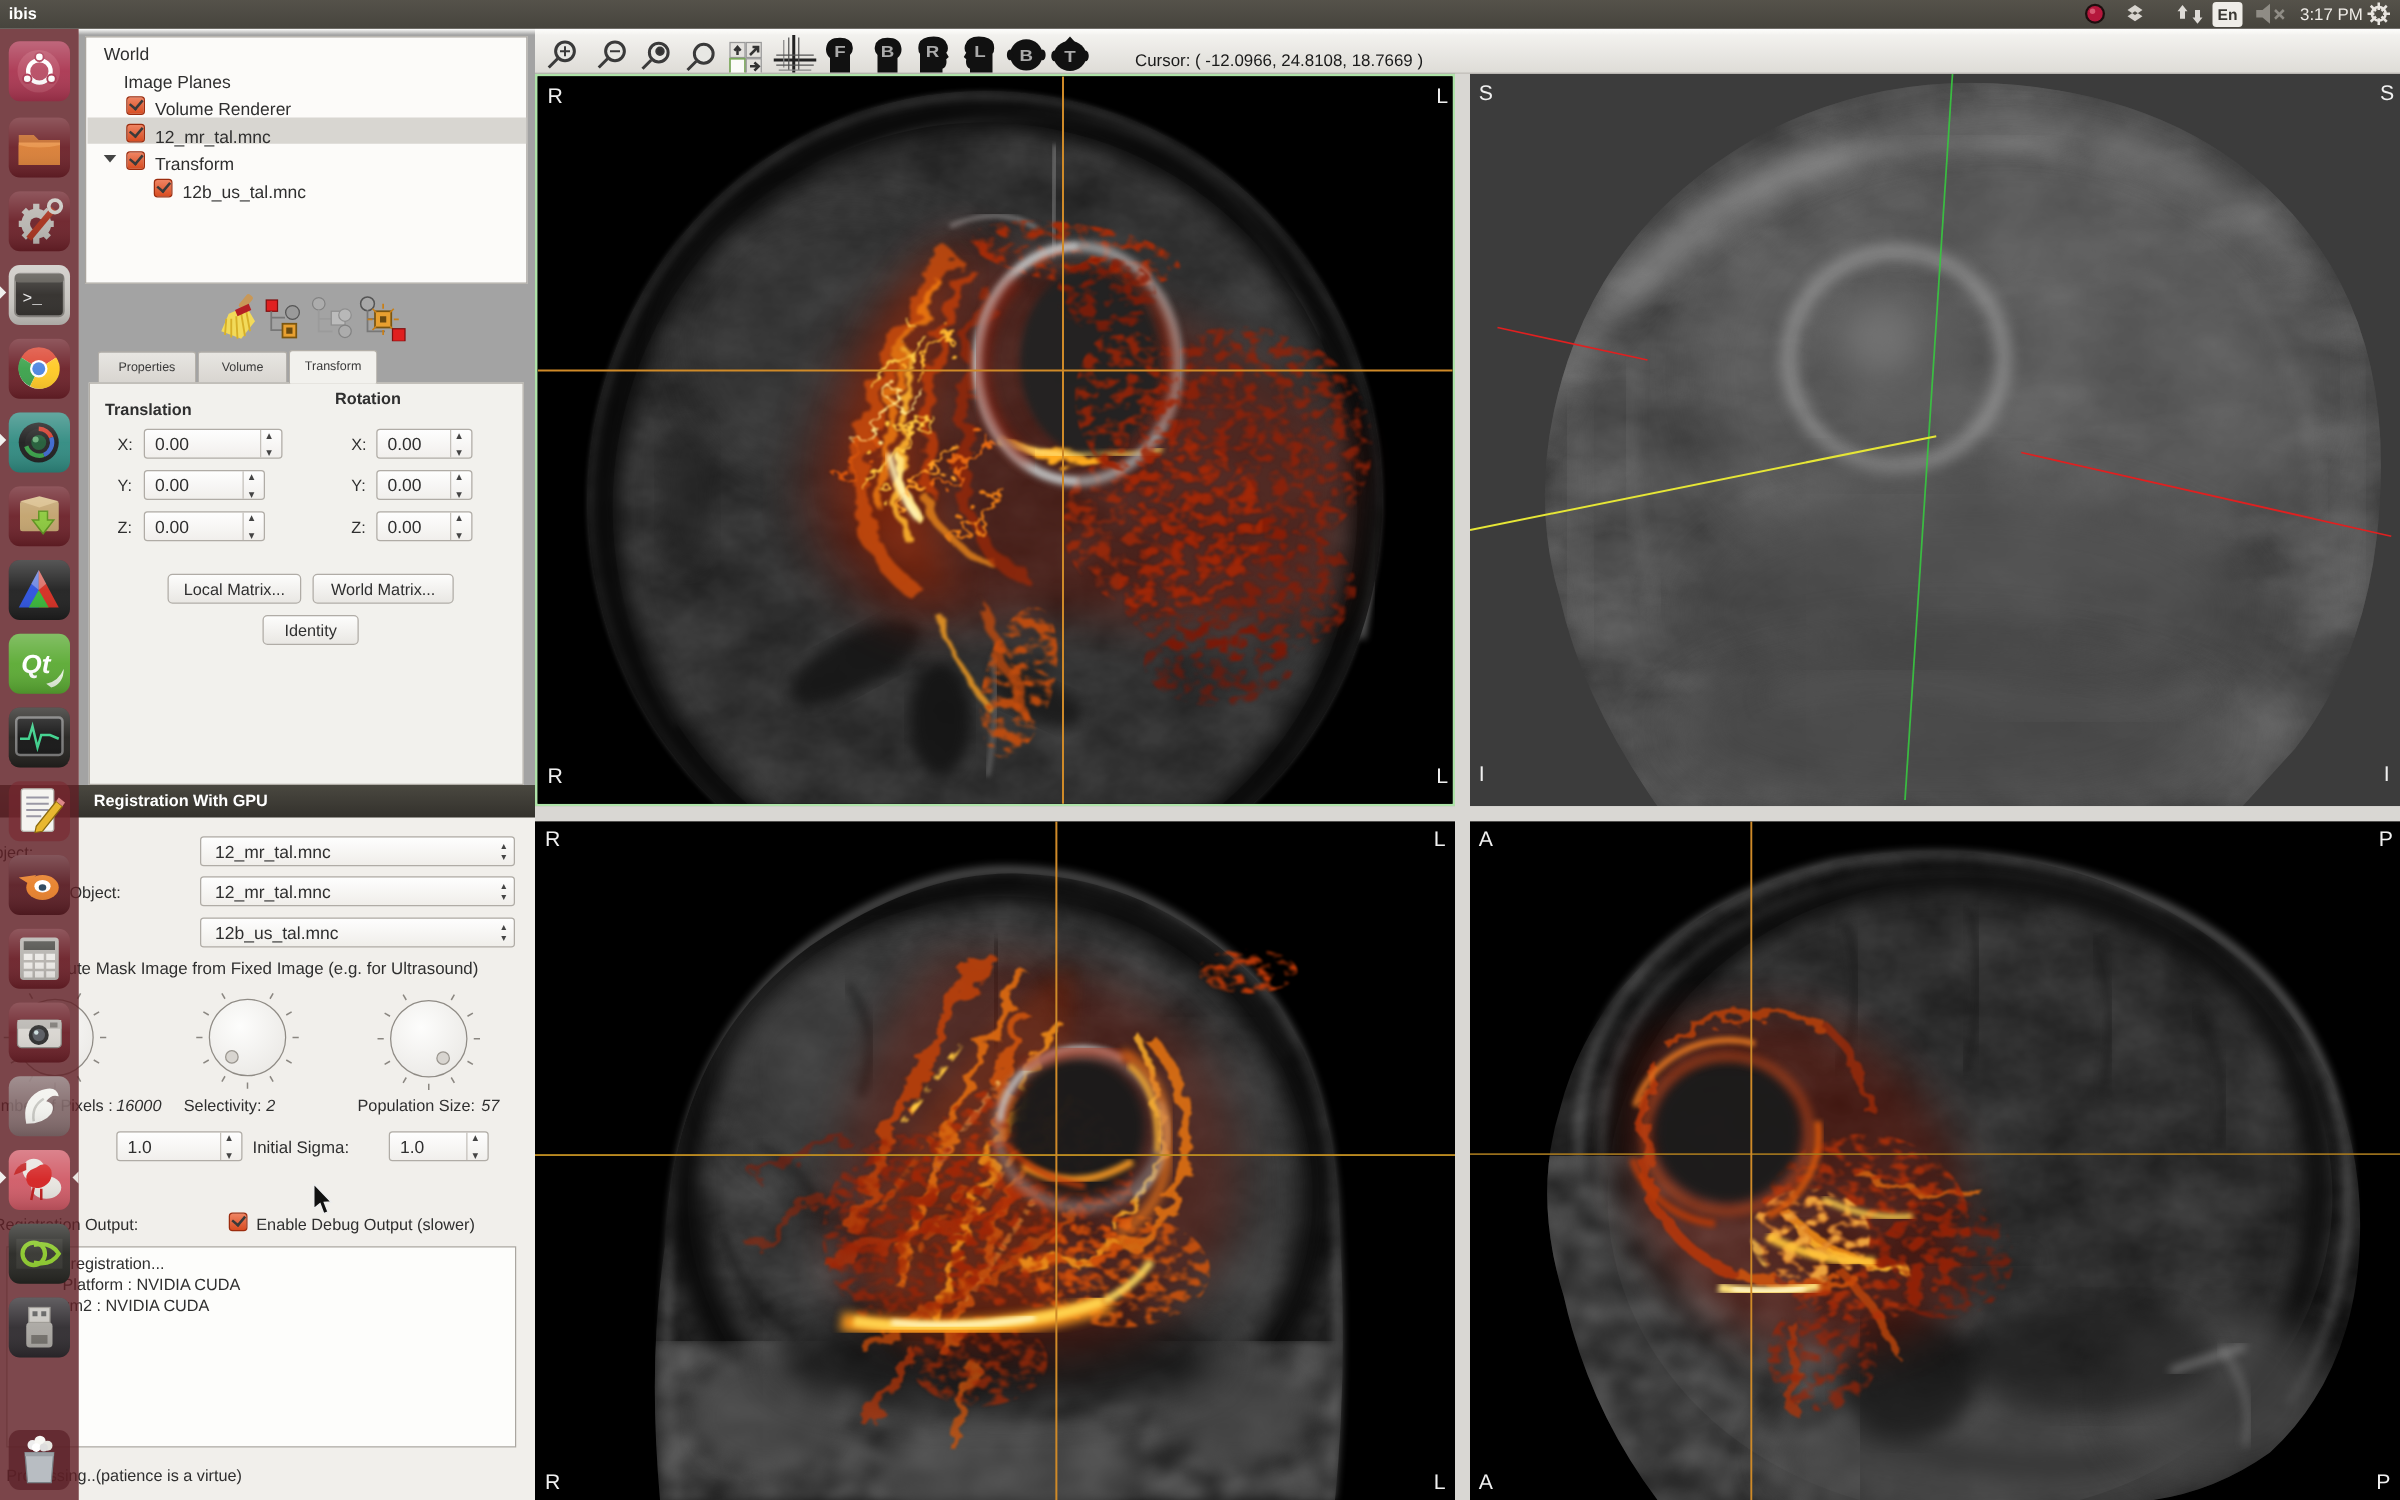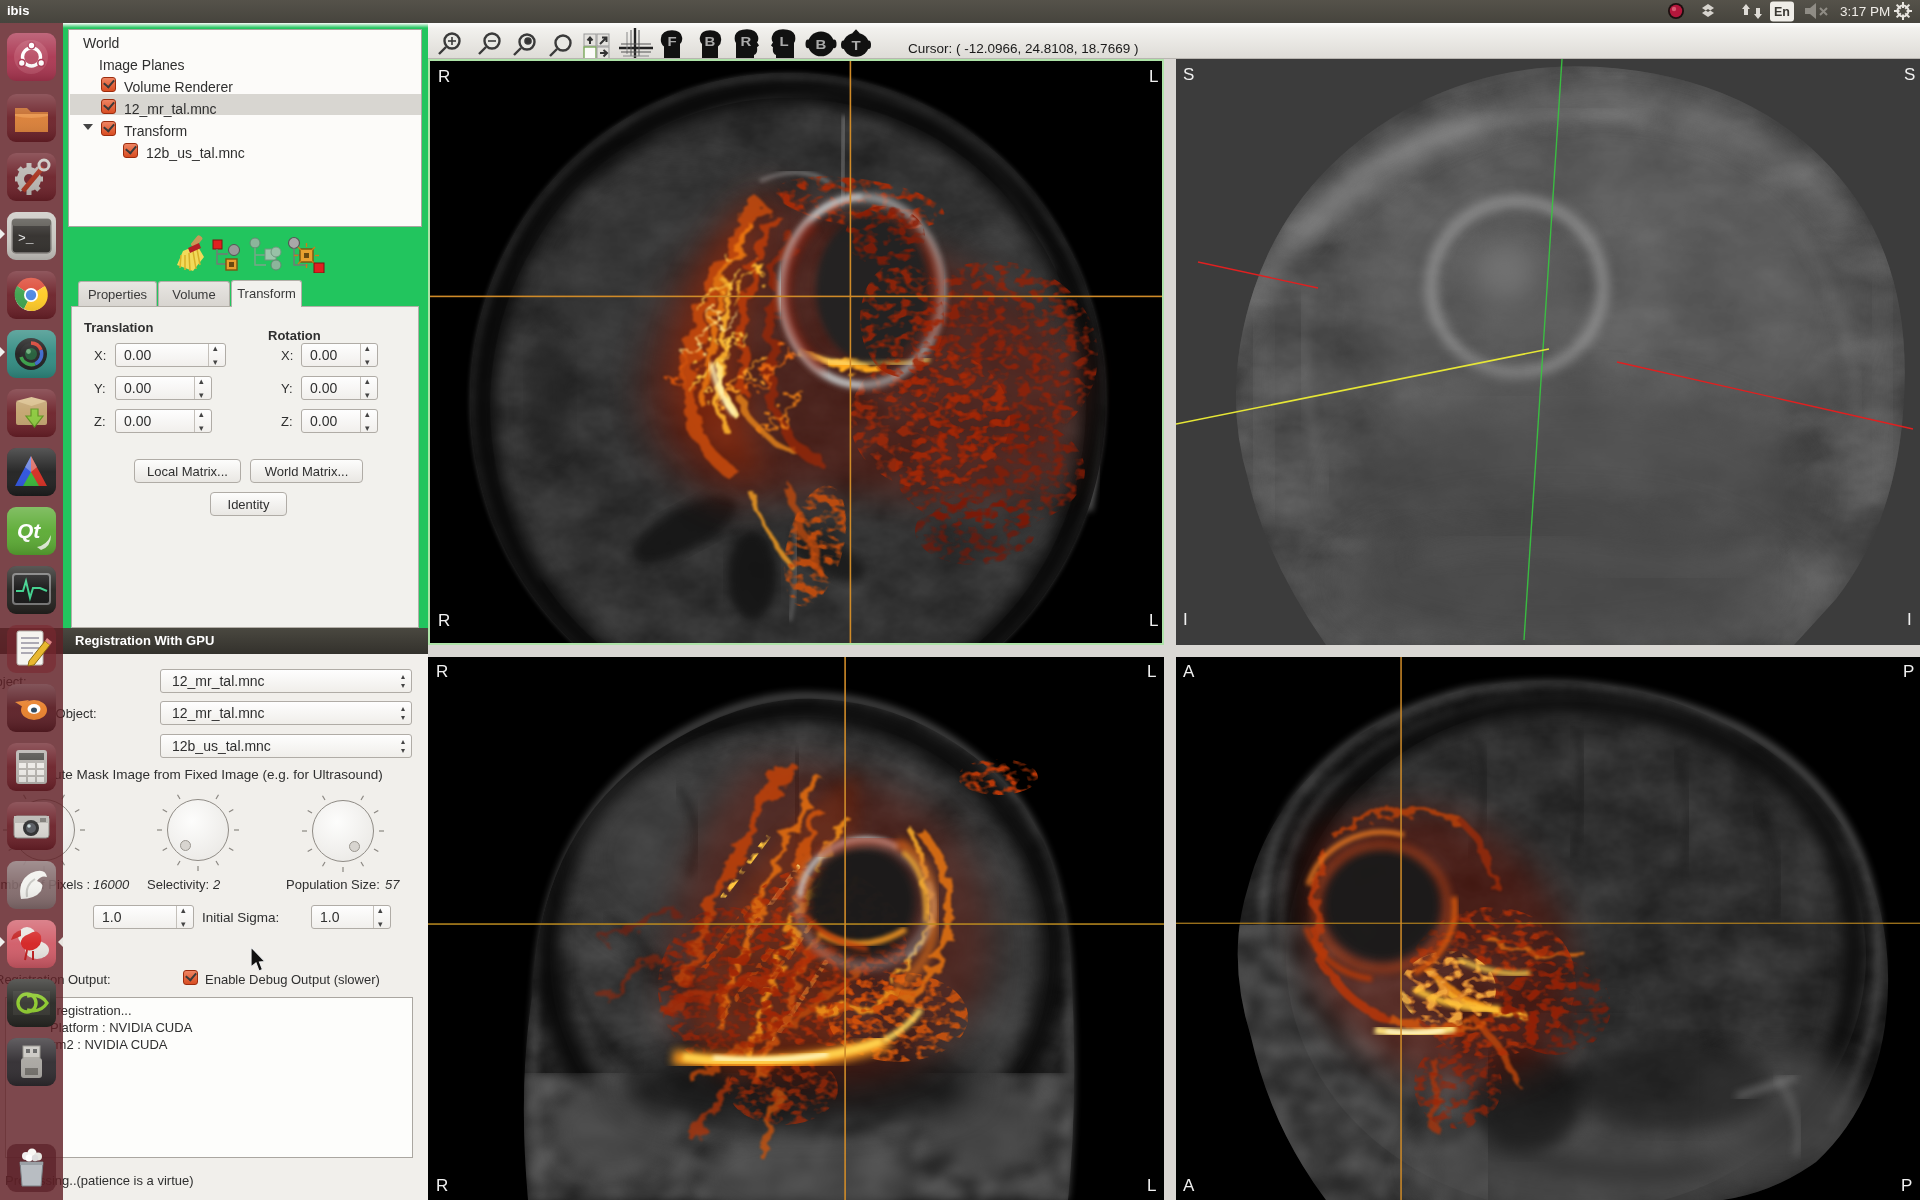--- a/index.html
+++ b/index.html
@@ -9,26 +9,26 @@
 #stage { position:relative; width:1920px; height:1200px; background:#f1efeb; }
 
 
 #topbar { left:0; top:0; width:1920px; height:23px; background:linear-gradient(#55524a,#46443d); z-index:40; }
 #topbar .title { position:absolute; left:7px; top:3px; color:#fff; font-weight:bold; font-size:13px; }
 
 
 #launcher { left:0; top:23px; width:63px; height:1177px; background:rgba(96,32,38,0.82); z-index:30; }
 
 
-#panel { left:63px; top:23px; width:365px; height:1177px; background:#22c55e; z-index:5; }
+#panel { left:63px; top:23px; width:365px; height:1177px; background:#a3a3a3; z-index:5; }
 #tree { position:absolute; left:5px; top:6px; width:354px; height:198px; background:#fcfbf9; border:1px solid #a9a59f; font-size:14px; color:#2f2f2f; }
 .trow { position:absolute; height:14px; line-height:14px; }
 .cb { position:absolute; width:15px; height:15px; border-radius:3px; border:1px solid #9c2c0e; background:linear-gradient(#ef8462,#d84d22); }
 .cb:after { content:""; position:absolute; left:2px; top:1px; width:8px; height:5px; border-left:2px solid #3a3a3a; border-bottom:2px solid #3a3a3a; transform:rotate(-50deg); }
-.tabs { position:absolute; top:258px; left:15px; height:25px; font-size:13px; color:#3a3a3a; }
+.tabs { position:absolute; top:258px; left:15px; height:25px; font-size:10px; color:#3a3a3a; }
 .tab { position:absolute; top:0; height:25px; line-height:25px; text-align:center; background:linear-gradient(#e8e6e2,#d8d5d0); border:1px solid #b3afa8; border-bottom:none; border-radius:3px 3px 0 0; }
 .tab.active { background:#f2f1ed; height:27px; top:-1px; z-index:3; }
 #tabframe { position:absolute; left:8px; top:283px; width:348px; height:322px; border:1px solid #b3afa8; background:#f2f1ed; }
 .h6 { font-weight:bold; font-size:13px; color:#2f2f2f; position:absolute; }
 .lbl { position:absolute; font-size:13px; color:#2f2f2f; }
 .spin { position:absolute; height:24px; background:linear-gradient(#fefefe,#f1efec); border:1px solid #b0aca6; border-radius:3px; font-size:14px; color:#2f2f2f; }
 .spin .v { position:absolute; left:8px; top:3px; }
 .spin .btns { position:absolute; right:0; top:0; width:17px; height:100%; border-left:1px solid #c4c0ba; }
 .spin .btns:before { content:"▴"; position:absolute; top:-1px; left:4px; font-size:9px; color:#444; }
 .spin .btns:after { content:"▾"; position:absolute; bottom:-1px; left:4px; font-size:9px; color:#444; }
@@ -589,21 +589,21 @@
       </svg>
     </div>
 
     <div class="tabs" style="width:330px;">
       <div class="tab" style="left:0px; width:79px;">Properties</div>
       <div class="tab" style="left:80px; width:72px;">Volume</div>
       <div class="tab active" style="left:153px; width:71px;">Transform</div>
     </div>
     <div id="tabframe">
       <div class="h6" style="left:12px; top:13px;">Translation</div>
-      <div class="h6" style="left:196px; top:21px;">Rotation</div>
+      <div class="h6" style="left:196px; top:4px;">Rotation</div>
       <div class="lbl" style="left:22px; top:41px;">X:</div>
       <div class="spin" style="left:43px; top:36px; width:111px;">
           <span class="v">0.00</span>
           <span class="btns"></span>
         </div>
       <div class="lbl" style="left:209px; top:41px;">X:</div>
       <div class="spin" style="left:229px; top:36px; width:77px;">
           <span class="v">0.00</span>
           <span class="btns"></span>
         </div>

